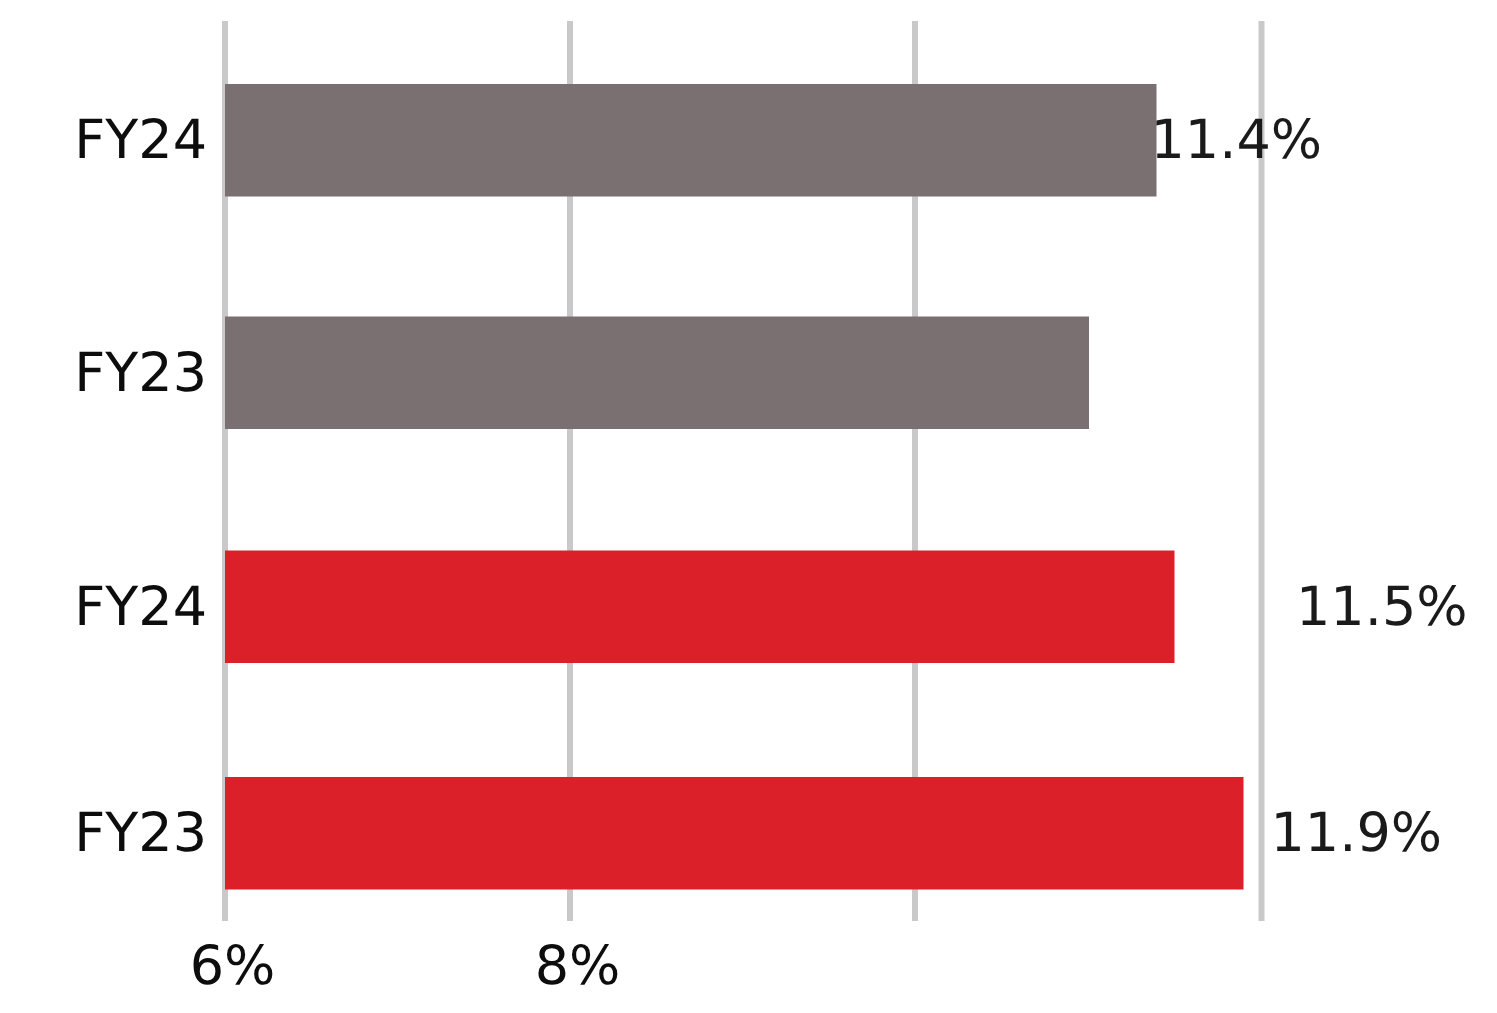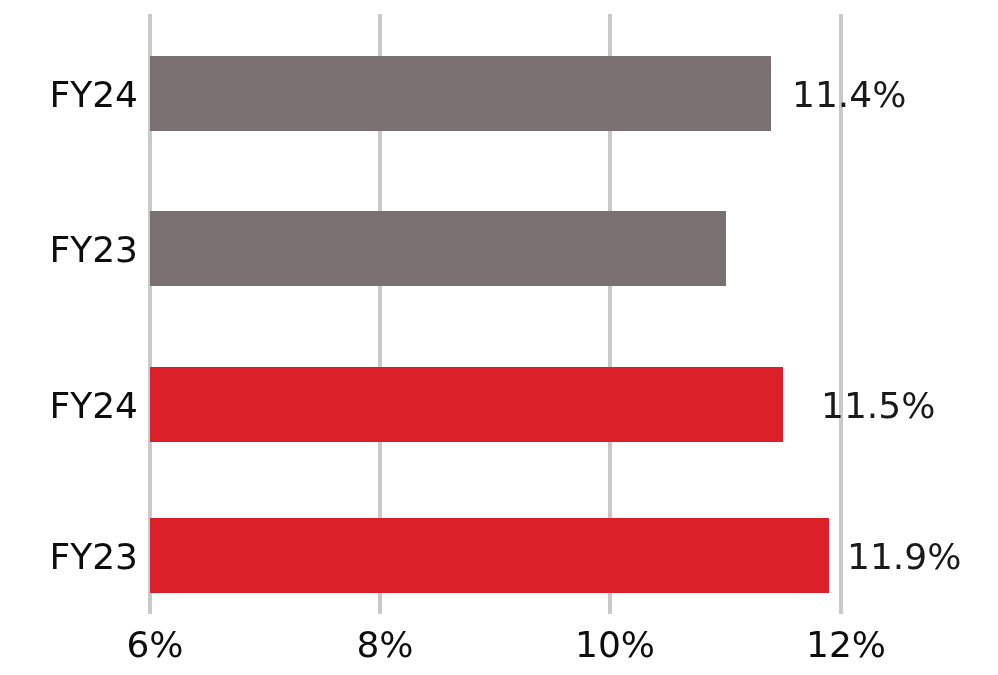--- a/index.html
+++ b/index.html
@@ -94,39 +94,37 @@
   <div id="plot-area">
 
     <div class="gridline" style="left:124px;"></div>
     <div class="gridline" style="left:354px;"></div>
     <div class="gridline" style="left:584px;"></div>
     <div class="gridline" style="left:815px;"></div>
 
     <div class="bar-row" style="top:56px; height:75px;">
       <div class="cat-label">FY24</div>
       <div class="bar series-gray" style="width:621px;"></div>
-      <div class="value-label" style="left:768px;text-align:center;">11.4%</div>
+      <div class="value-label" style="left:743px;text-align:center;">11.4%</div>
     </div>
 
     <div class="bar-row" style="top:211px; height:75px;">
       <div class="cat-label">FY23</div>
       <div class="bar series-gray" style="width:576px;"></div>
     </div>
 
     <div class="bar-row" style="top:367px; height:75px;">
       <div class="cat-label">FY24</div>
       <div class="bar series-red" style="width:633px;"></div>
-      <div class="value-label" style="left:797px;">11.5%</div>
+      <div class="value-label" style="left:840px;">11.5%</div>
     </div>
 
     <div class="bar-row" style="top:518px; height:75px;">
       <div class="cat-label">FY23</div>
       <div class="bar series-red" style="width:679px;"></div>
       <div class="value-label" style="left:823px;text-align:right;">11.9%</div>
     </div>
 
     <div class="tick-label" style="left:131px;">6%</div>
     <div class="tick-label" style="left:361px;">8%</div>
-    <div class="tick-label" style="left:591px;">10%</div>
-    <div class="tick-label" style="left:822px;">12%</div>
 
   </div>
 </div>
 
 </body></html>

